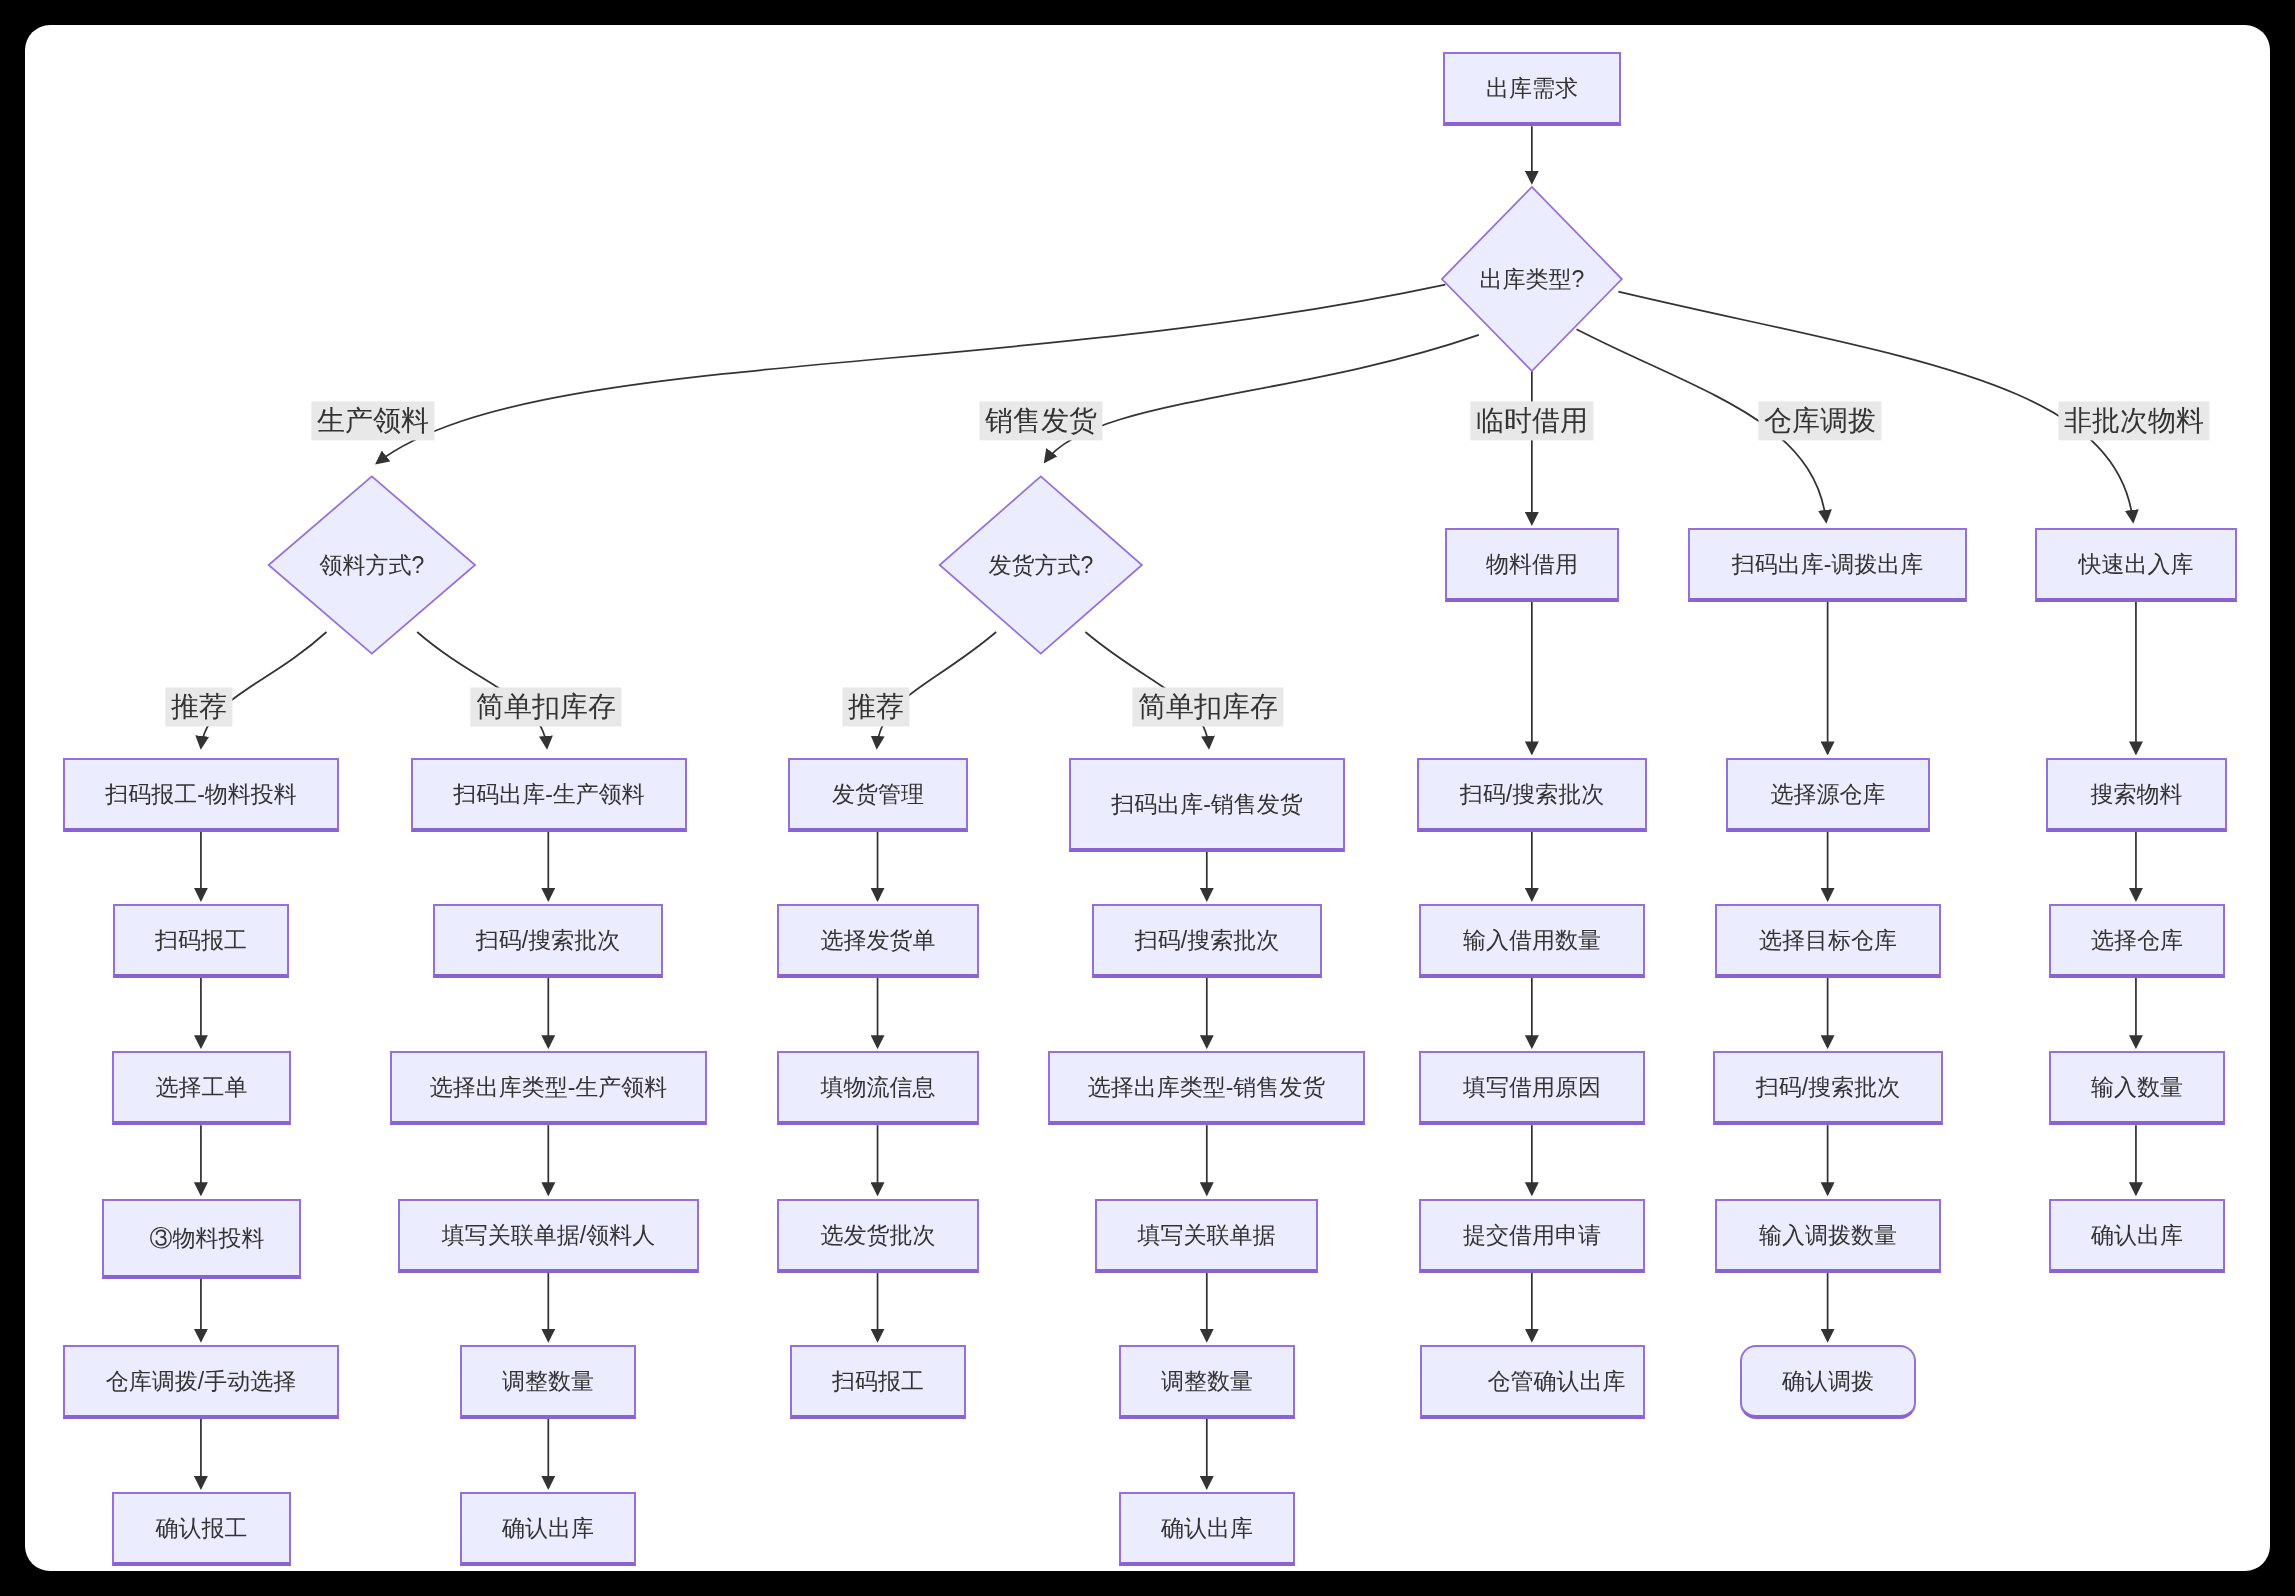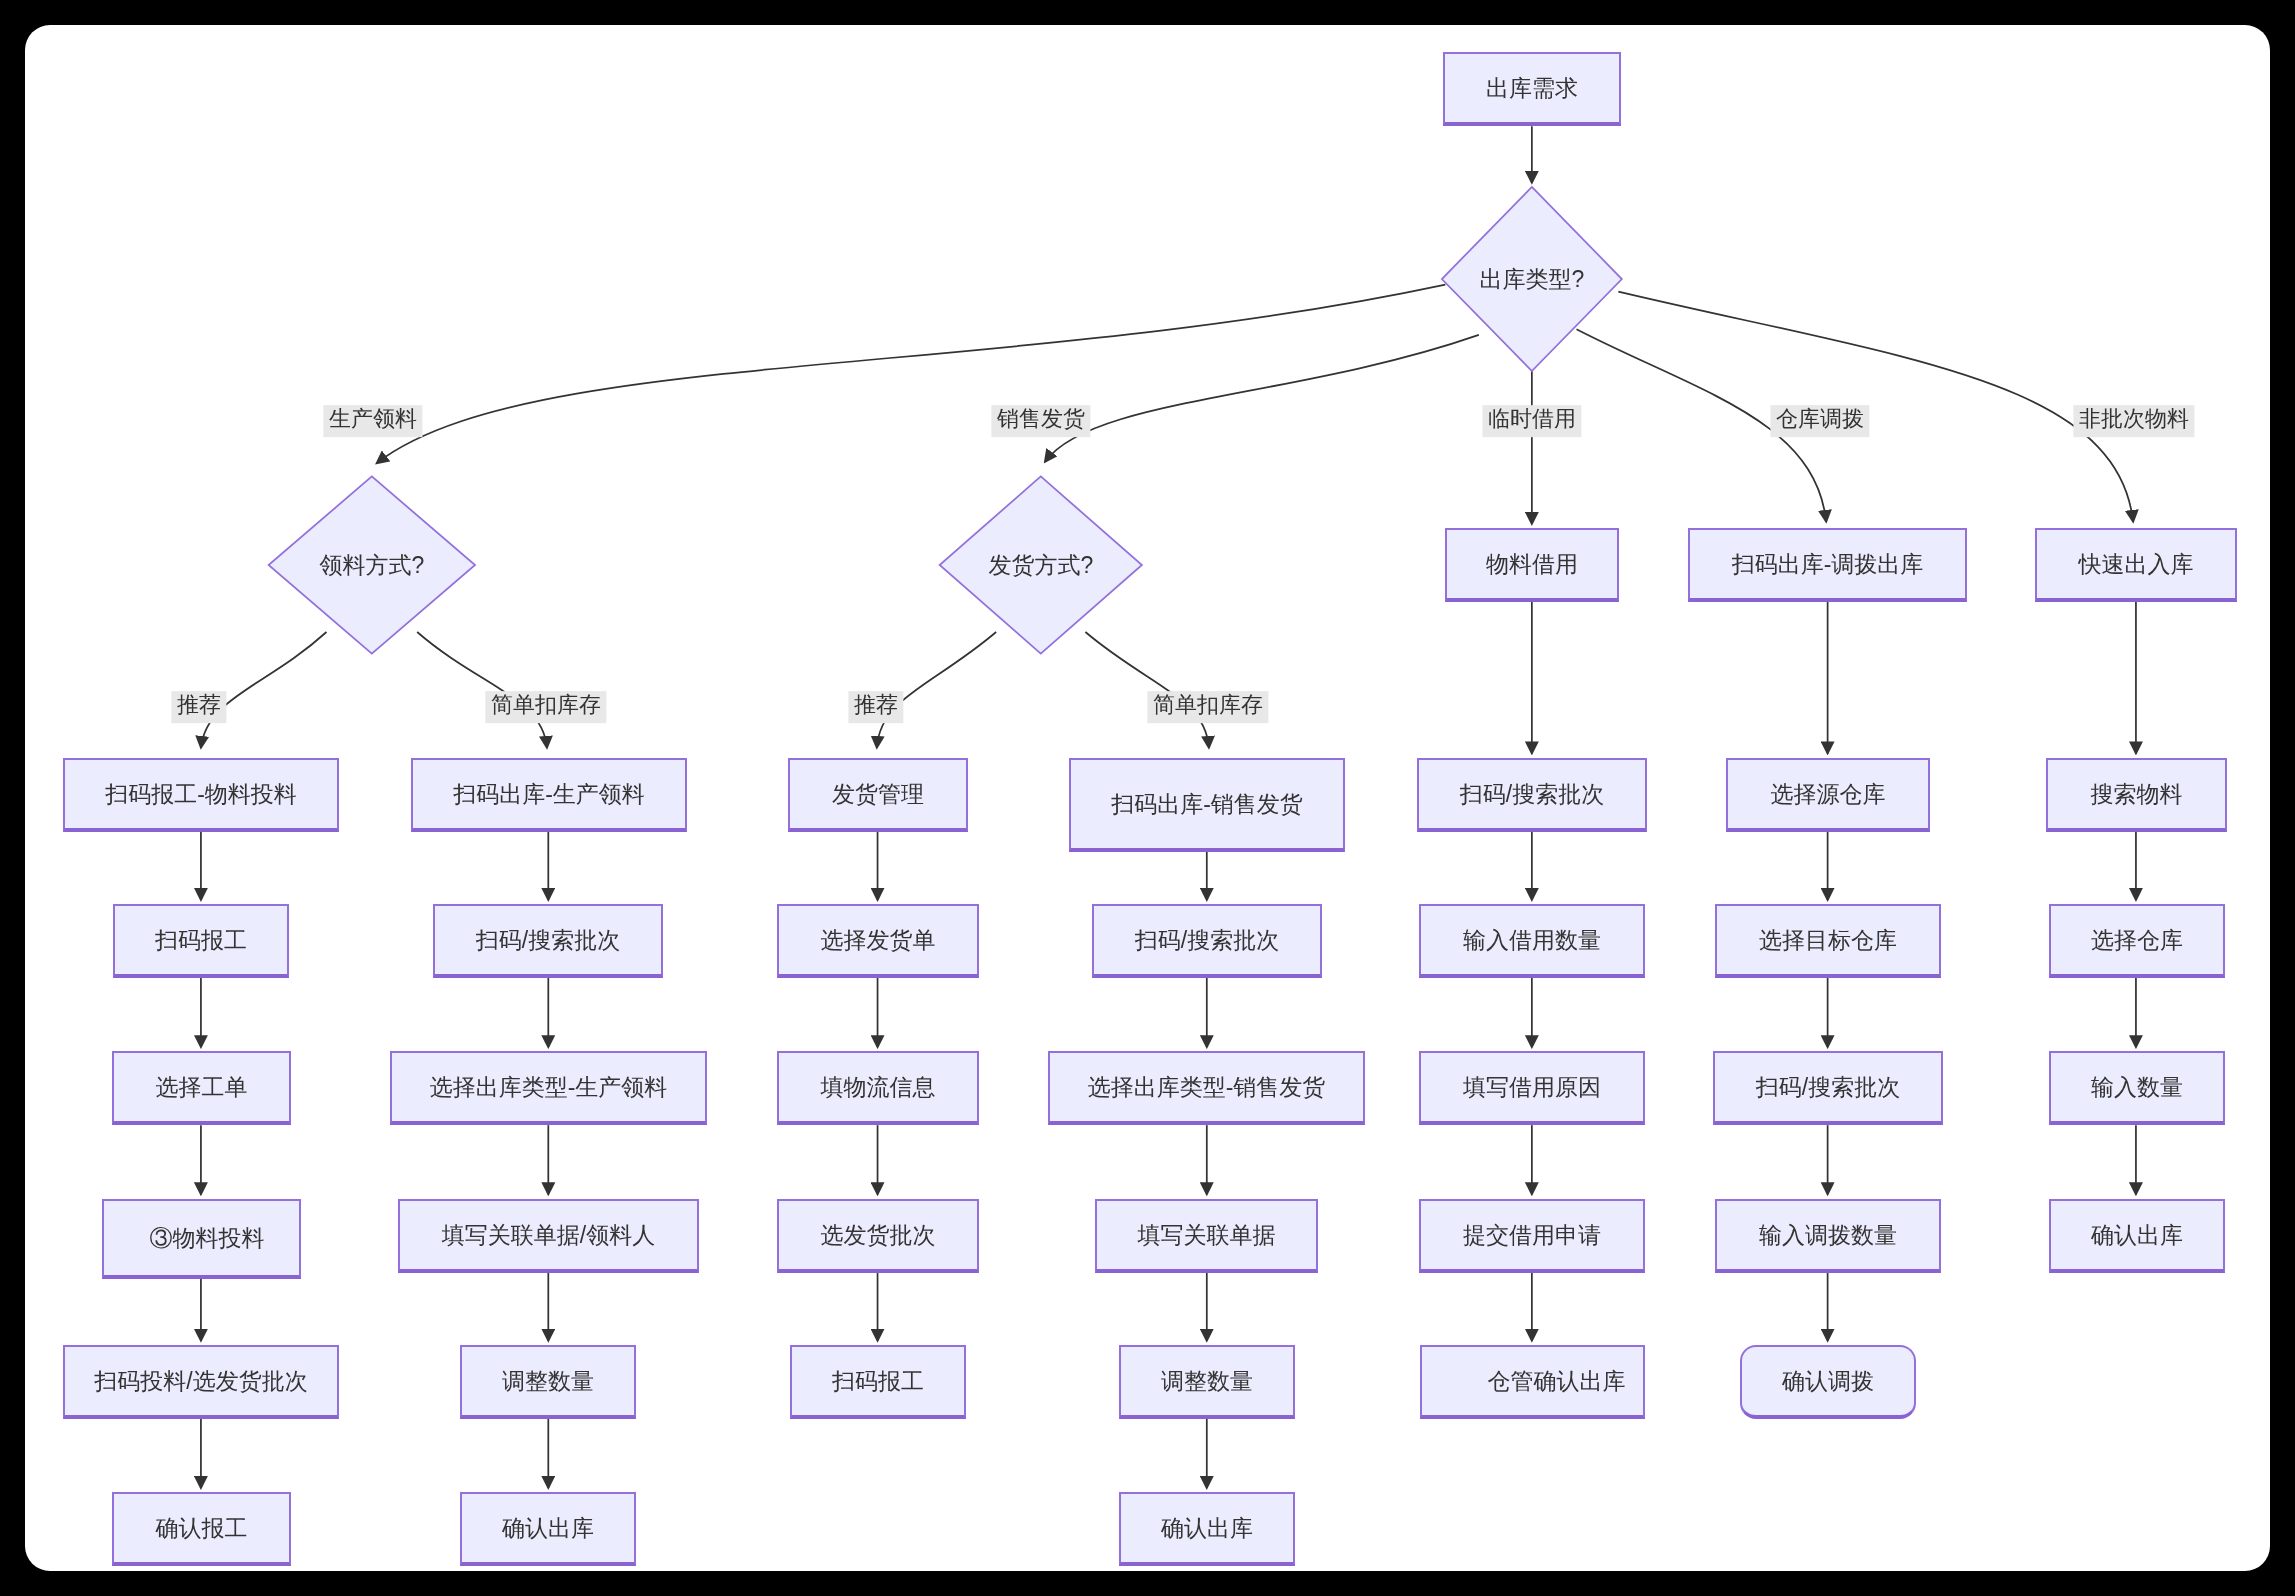--- a/index.html
+++ b/index.html
@@ -9,21 +9,21 @@
   path.edge{fill:none;stroke:var(--line,#333);stroke-width:2.5px;}
   polygon.diamond{fill:var(--node-fill,#ECECFF);stroke:var(--node-border,#9370DB);stroke-width:2.5px;}
   #arrowhead path{fill:var(--line,#333);}
   .node{position:absolute;box-sizing:border-box;display:flex;align-items:center;justify-content:center;
     background:var(--node-fill,#ECECFF);border:2.1px solid var(--node-border,#9370DB);
     border-bottom:4.2px solid var(--node-border-dark,#8a63d2);
     color:var(--text,#333);font-size:23px;white-space:nowrap;text-align:center;}
   .diamond-label{position:absolute;transform:translate(-50%,-50%);color:var(--text,#333);
     font-size:23px;white-space:nowrap;}
   .edge-label{position:absolute;transform:translate(-50%,-50%);background:var(--label-bg,#e8e8e8);
-    color:var(--text,#333);font-size:22px;line-height:1.25;padding:2.1px 5.6px;white-space:nowrap;font-family:Liberation Mono, monospace;}
+    color:var(--text,#333);font-size:28px;line-height:1.25;padding:2.1px 5.6px;white-space:nowrap;}
 </style>
 </head>
 <body style="background: rgb(0, 0, 0);">
 
 <div class="frame" style="background: rgb(255, 255, 255);"></div>
 
 <svg id="edge-layer" xmlns="http://www.w3.org/2000/svg" viewBox="0 0 3290 2288" width="2295" height="1596">
   <defs>
     <marker id="arrowhead" viewBox="0 0 10 10" refX="8.5" refY="5" markerWidth="8" markerHeight="8" orient="auto-start-reverse">
       <path d="M 0 0 L 10 5 L 0 10 z"></path>
@@ -110,21 +110,21 @@
     <div class="node" style="left: 1419px; top: 1051px; width: 226px; height: 74px;">填写借用原因</div>
     <div class="node" style="left: 1713px; top: 1051px; width: 230px; height: 74px;">扫码/搜索批次</div>
     <div class="node" style="left: 2049px; top: 1051px; width: 176px; height: 74px;">输入数量</div>
     <div class="node" style="left: 102px; top: 1199px; width: 199px; height: 80px; padding-left: 11px;">③物料投料</div>
     <div class="node" style="left: 398px; top: 1199px; width: 301px; height: 74px;">填写关联单据/领料人</div>
     <div class="node" style="left: 777px; top: 1199px; width: 202px; height: 74px;">选发货批次</div>
     <div class="node" style="left: 1095px; top: 1199px; width: 223px; height: 74px;">填写关联单据</div>
     <div class="node" style="left: 1419px; top: 1199px; width: 226px; height: 74px;">提交借用申请</div>
     <div class="node" style="left: 1715px; top: 1199px; width: 226px; height: 74px;">输入调拨数量</div>
     <div class="node" style="left: 2049px; top: 1199px; width: 176px; height: 74px;">确认出库</div>
-    <div class="node" style="left: 63px; top: 1345px; width: 276px; height: 74px;">扫码投料/选发货批次</div>
+    <div class="node" style="left: 63px; top: 1345px; width: 276px; height: 74px;">仓库调拨/手动选择</div>
     <div class="node" style="left: 460px; top: 1345px; width: 176px; height: 74px;">调整数量</div>
     <div class="node" style="left: 790px; top: 1345px; width: 176px; height: 74px;">扫码报工</div>
     <div class="node" style="left: 1119px; top: 1345px; width: 176px; height: 74px;">调整数量</div>
     <div class="node" style="left: 1420px; top: 1345px; width: 225px; height: 74px; padding-left: 48px;">仓管确认出库</div>
     <div class="node" style="left: 1740px; top: 1345px; width: 176px; height: 74px; border-radius: 16px;">确认调拨</div>
     <div class="node" style="left: 112px; top: 1492px; width: 179px; height: 74px;">确认报工</div>
     <div class="node" style="left: 460px; top: 1492px; width: 176px; height: 74px;">确认出库</div>
     <div class="node" style="left: 1119px; top: 1492px; width: 176px; height: 74px;">确认出库</div>
     <div class="edge-label" style="left: 373px; top: 421px;">生产领料</div>
     <div class="edge-label" style="left: 1041px; top: 421px;">销售发货</div>

